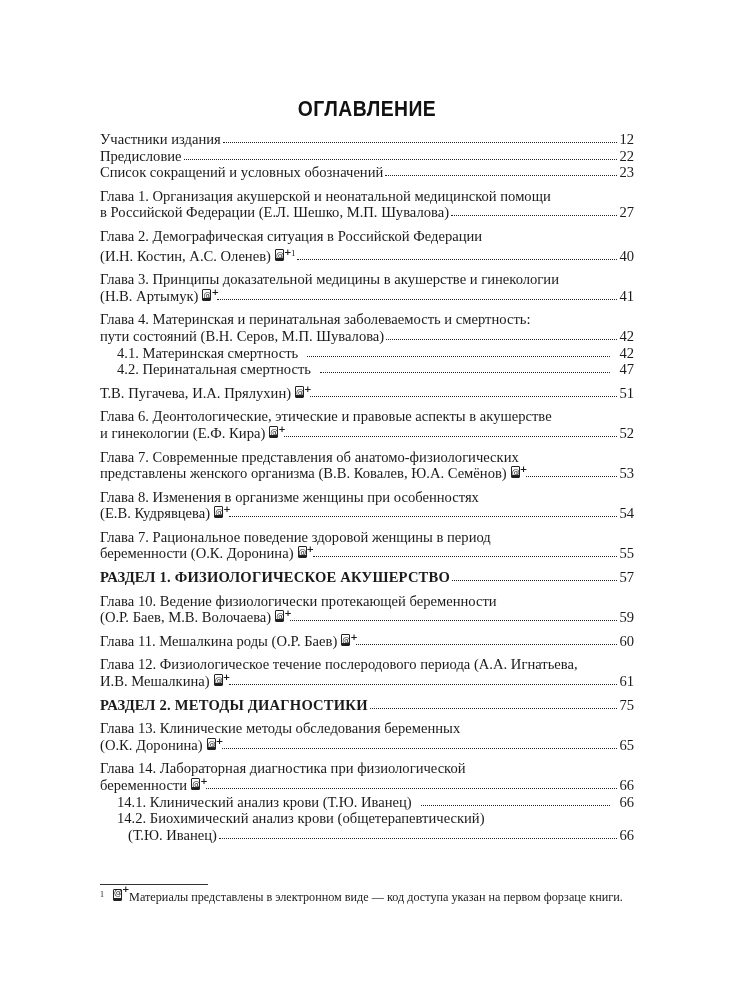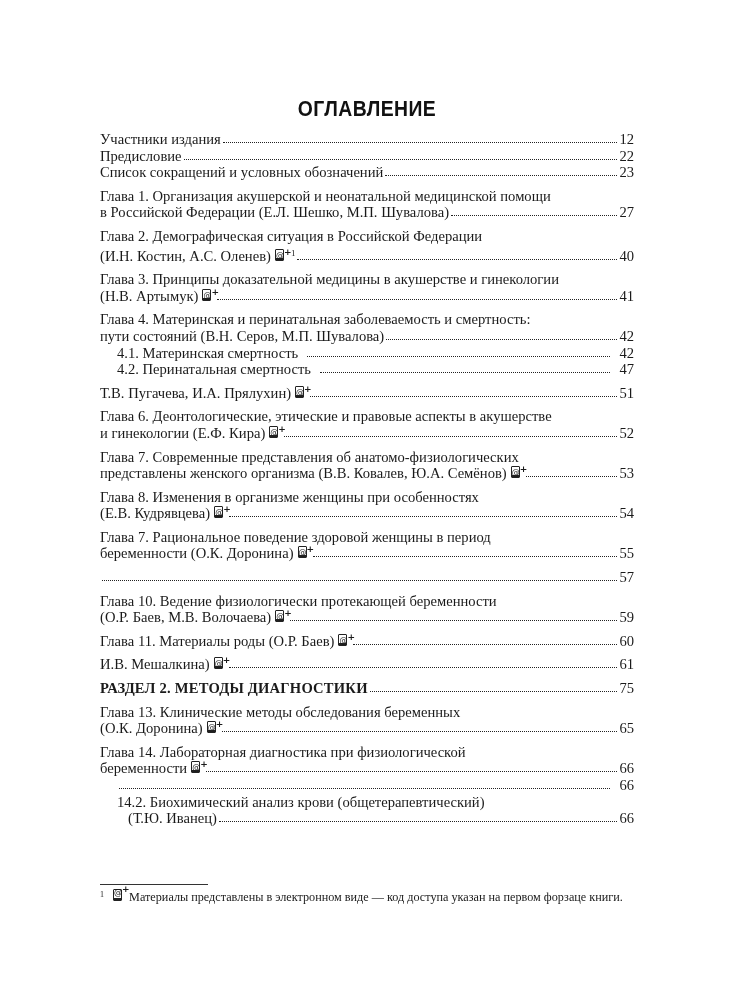--- a/index.html
+++ b/index.html
@@ -159,43 +159,47 @@
           <span class="txt"><span class="lbl">Глава 7.</span> <span>Рациональное поведение здоровой женщины в период</span></span>
         </div>
         <div class="line">
           <span class="txt"><span>беременности (</span><span class="auth">О.К. Доронина</span><span>)</span><span class="icon"><span class="box"></span><span class="plus">+</span></span></span>
           <span class="dots"></span>
           <span class="pg">55</span>
         </div>
       </div>
       <div class="entry">
         <div class="line">
+          <span class="txt sec"><span>РАЗДЕЛ 1. ФИЗИОЛОГИЧЕСКОЕ АКУШЕРСТВО</span></span>
           <span class="dots"></span>
           <span class="pg">57</span>
         </div>
       </div>
       <div class="entry">
         <div class="line">
           <span class="txt"><span class="lbl">Глава 10.</span> <span>Ведение физиологически протекающей беременности</span></span>
         </div>
         <div class="line">
           <span class="txt"><span>(</span><span class="auth">О.Р. Баев, М.В. Волочаева</span><span>)</span><span class="icon"><span class="box"></span><span class="plus">+</span></span></span>
           <span class="dots"></span>
           <span class="pg">59</span>
         </div>
       </div>
       <div class="entry">
         <div class="line">
-          <span class="txt"><span class="lbl">Глава 11.</span> <span>Материалы роды (</span><span class="auth">О.Р. Баев</span><span>)</span><span class="icon"><span class="box"></span><span class="plus">+</span></span></span>
+          <span class="txt"><span class="lbl">Глава 11.</span> <span>Мешалкина роды (</span><span class="auth">О.Р. Баев</span><span>)</span><span class="icon"><span class="box"></span><span class="plus">+</span></span></span>
           <span class="dots"></span>
           <span class="pg">60</span>
         </div>
       </div>
       <div class="entry">
         <div class="line">
+          <span class="txt"><span class="lbl">Глава 12.</span> <span>Физиологическое течение послеродового периода (</span><span class="auth">А.А. Игнатьева,</span></span>
+        </div>
+        <div class="line">
           <span class="txt"><span></span><span class="auth">И.В. Мешалкина</span><span>)</span><span class="icon"><span class="box"></span><span class="plus">+</span></span></span>
           <span class="dots"></span>
           <span class="pg">61</span>
         </div>
       </div>
       <div class="entry">
         <div class="line">
           <span class="txt sec"><span>РАЗДЕЛ 2. МЕТОДЫ ДИАГНОСТИКИ</span></span>
           <span class="dots"></span>
           <span class="pg">75</span>
@@ -216,20 +220,21 @@
           <span class="txt"><span class="lbl">Глава 14.</span> <span>Лабораторная диагностика при физиологической</span></span>
         </div>
         <div class="line">
           <span class="txt"><span>беременности</span><span class="icon"><span class="box"></span><span class="plus">+</span></span></span>
           <span class="dots"></span>
           <span class="pg">66</span>
         </div>
       </div>
       <div class="entry tight">
         <div class="line sub">
+          <span class="txt"><span>14.1. Клинический анализ крови (</span><span class="auth">Т.Ю. Иванец</span><span>)</span></span>
           <span class="dots"></span>
           <span class="pg">66</span>
         </div>
       </div>
       <div class="entry">
         <div class="line sub">
           <span class="txt"><span>14.2. Биохимический анализ крови (общетерапевтический)</span></span>
         </div>
         <div class="line sub2">
           <span class="txt"><span>(</span><span class="auth">Т.Ю. Иванец</span><span>)</span></span>

